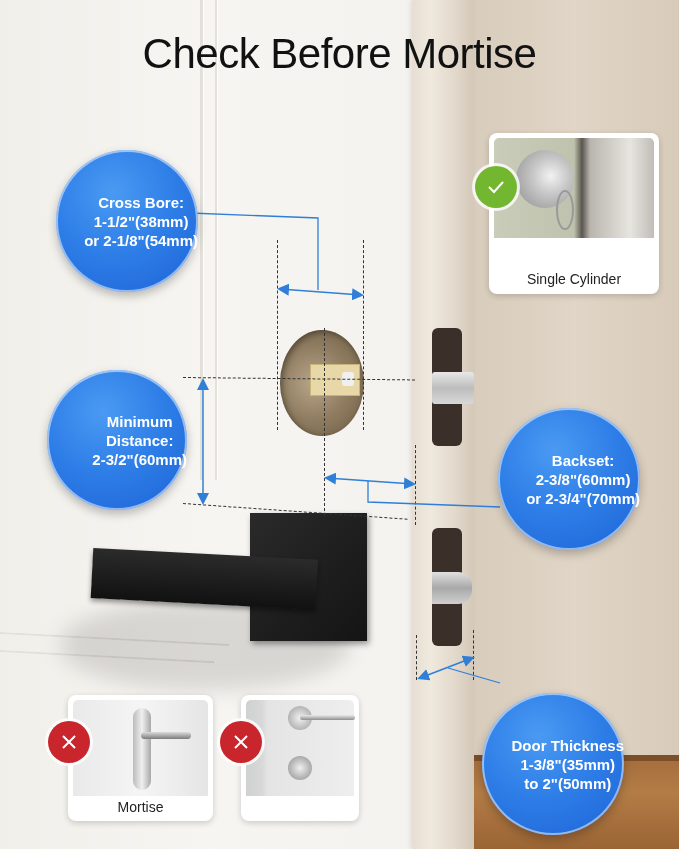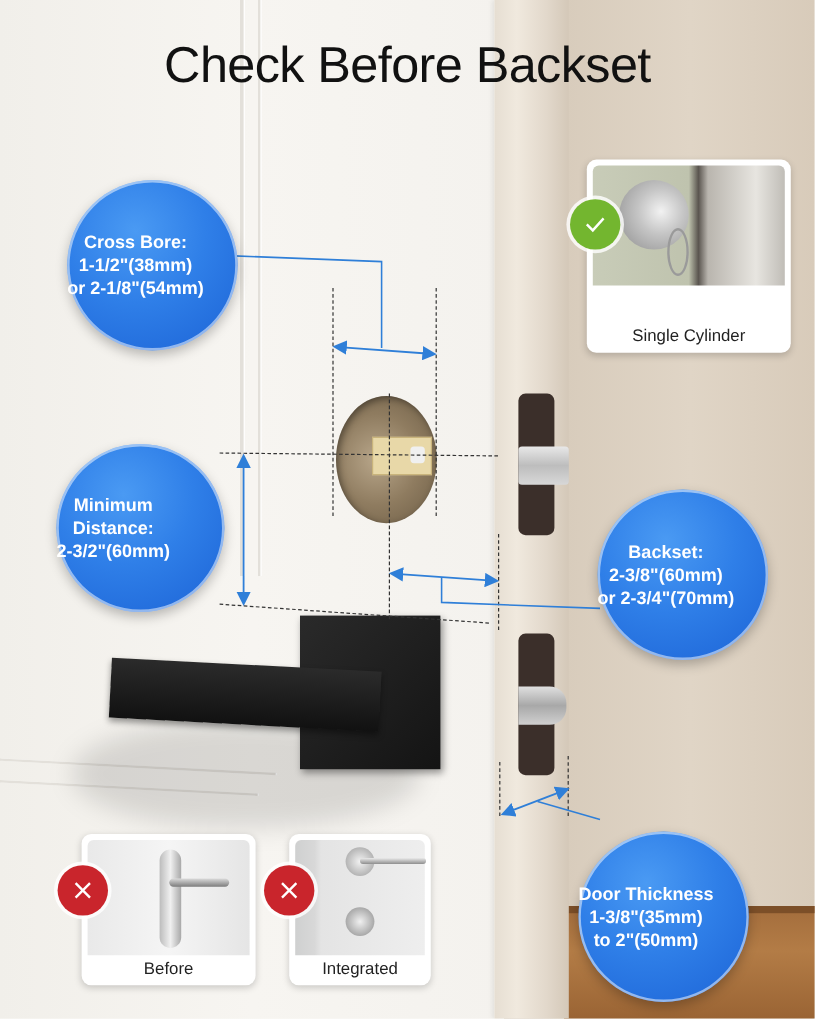--- a/index.html
+++ b/index.html
@@ -19,21 +19,21 @@
       background: linear-gradient(90deg, #e6ded2 0%, #f0e9de 30%, #e2d8cb 70%, #d4c8b8 100%);
       box-shadow: -2px 0 4px rgba(0,0,0,0.08); }
     .panel-line { position: absolute; background: #e3e0da; box-shadow: 1px 0 0 #fff; }
     
     .title { position: absolute; left: 0; top: 30px; width: 679px; text-align: center;
       font-family: "Liberation Sans", sans-serif; font-size: 42px; color: #111; letter-spacing: -0.5px; }
     
     .circle { position: absolute; border-radius: 50%;
       background: radial-gradient(circle at 40% 30%, #4a9af3 0%, #2f7fe8 45%, #1c63d6 100%);
       box-shadow: 0 4px 10px rgba(0,0,0,0.25), inset 0 0 0 2px rgba(255,255,255,0.5);
-      display: flex; align-items: center; justify-content: flex-start; text-align: center; }
+      display: flex; align-items: center; justify-content: flex-end; text-align: center; }
     .circle-text { color: #fff; font-family: "Liberation Sans", sans-serif; font-weight: 600;
       font-size: 15px; line-height: 19px; white-space: pre-line; }
     
     .card { position: absolute; background: #fff; border-radius: 8px; box-shadow: 0 2px 6px rgba(0,0,0,0.18); overflow: hidden; }
     .card-img { position: absolute; left: 5px; top: 5px; right: 5px; border-radius: 5px 5px 0 0; }
     .card-label { position: absolute; left: 0; right: 0; bottom: 0; text-align: center;
       font-family: "Liberation Sans", sans-serif; font-size: 14px; color: #222; }
     .badge { position: absolute; width: 42px; height: 42px; border-radius: 50%;
       display: flex; align-items: center; justify-content: center; box-shadow: 0 0 0 3px rgba(255,255,255,0.8); }
     .badge-ok { background: #73b62f; }
@@ -52,21 +52,21 @@
 
   <div class="door">
 
     <div class="panel-line" style="left:200px;top:0;width:3px;height:480px;"></div>
     <div class="panel-line" style="left:215px;top:0;width:2px;height:480px;"></div>
     <div class="panel-line" style="left:0;top:632px;width:230px;height:2px;transform:rotate(3deg);transform-origin:left;"></div>
     <div class="panel-line" style="left:0;top:650px;width:215px;height:2px;transform:rotate(3deg);transform-origin:left;"></div>
   </div>
   <div class="door-edge"></div>
 
-  <div class="title">Check Before Backset</div>
+  <div class="title">Check Before Mortise</div>
 
   <div style="position:absolute;left:280px;top:330px;width:84px;height:106px;border-radius:50%;
        background:radial-gradient(ellipse at 40% 50%, #b8a68a 0%, #8f7c60 50%, #6c5c45 100%);box-shadow:inset 2px 2px 6px rgba(0,0,0,0.4);">
     <div style="position:absolute;left:30px;top:34px;width:50px;height:32px;background:#e8d8a8;border:1px solid #c9b47c;"></div>
     <div style="position:absolute;left:62px;top:42px;width:12px;height:14px;background:#f0f0f0;border-radius:3px;"></div>
   </div>
 
   <div style="position:absolute;left:432px;top:328px;width:30px;height:118px;background:#3b2f2a;border-radius:6px;"></div>
   <div style="position:absolute;left:432px;top:372px;width:42px;height:32px;background:linear-gradient(180deg,#e8e8e8,#bdbdbd,#d8d8d8);border-radius:3px;"></div>
 
@@ -137,34 +137,33 @@
     <svg width="22" height="22" viewBox="0 0 22 22">
       <path d="M4 11 L9 16 L18 6" fill="none" stroke="#fff" stroke-width="2"></path>
     </svg>
   </div>
 
   <div class="card" style="left:68px;top:695px;width:145px;height:126px;">
     <div class="card-img" style="height:96px;background:linear-gradient(90deg,#e9e9e9,#f5f5f5,#e5e5e5);">
       <div style="position:absolute;left:60px;top:8px;width:18px;height:82px;border-radius:9px;background:linear-gradient(90deg,#bcbcbc,#f0f0f0,#a8a8a8);"></div>
       <div style="position:absolute;left:68px;top:32px;width:50px;height:7px;border-radius:4px;background:linear-gradient(180deg,#dcdcdc,#7b7b7b);"></div>
     </div>
-    <div class="card-label" style="height:28px;line-height:28px;">Before</div>
+    <div class="card-label" style="height:28px;line-height:28px;">Mortise</div>
   </div>
   <div class="badge badge-no" style="left:48px;top:721px;">
     <svg width="20" height="20" viewBox="0 0 20 20">
       <path d="M4 4 L16 16 M16 4 L4 16" stroke="#fff" stroke-width="2"></path>
     </svg>
   </div>
 
   <div class="card" style="left:241px;top:695px;width:118px;height:126px;">
     <div class="card-img" style="height:96px;background:linear-gradient(90deg,#cfd0d0 0%,#d8d8d8 15%,#e4e4e4 20%,#eeeeee 100%);">
       <div style="position:absolute;left:42px;top:6px;width:24px;height:24px;border-radius:50%;background:radial-gradient(circle,#f2f2f2,#9a9a9a);"></div>
       <div style="position:absolute;left:54px;top:15px;width:55px;height:5px;border-radius:3px;background:linear-gradient(180deg,#eaeaea,#8e8e8e);"></div>
       <div style="position:absolute;left:42px;top:56px;width:24px;height:24px;border-radius:50%;background:radial-gradient(circle,#f0f0f0,#8a8a8a);"></div>
     </div>
-    <div class="card-label" style="height:28px;line-height:28px;">Integrated</div>
   </div>
   <div class="badge badge-no" style="left:220px;top:721px;">
     <svg width="20" height="20" viewBox="0 0 20 20">
       <path d="M4 4 L16 16 M16 4 L4 16" stroke="#fff" stroke-width="2"></path>
     </svg>
   </div>
 </div>
 
 </body></html>

